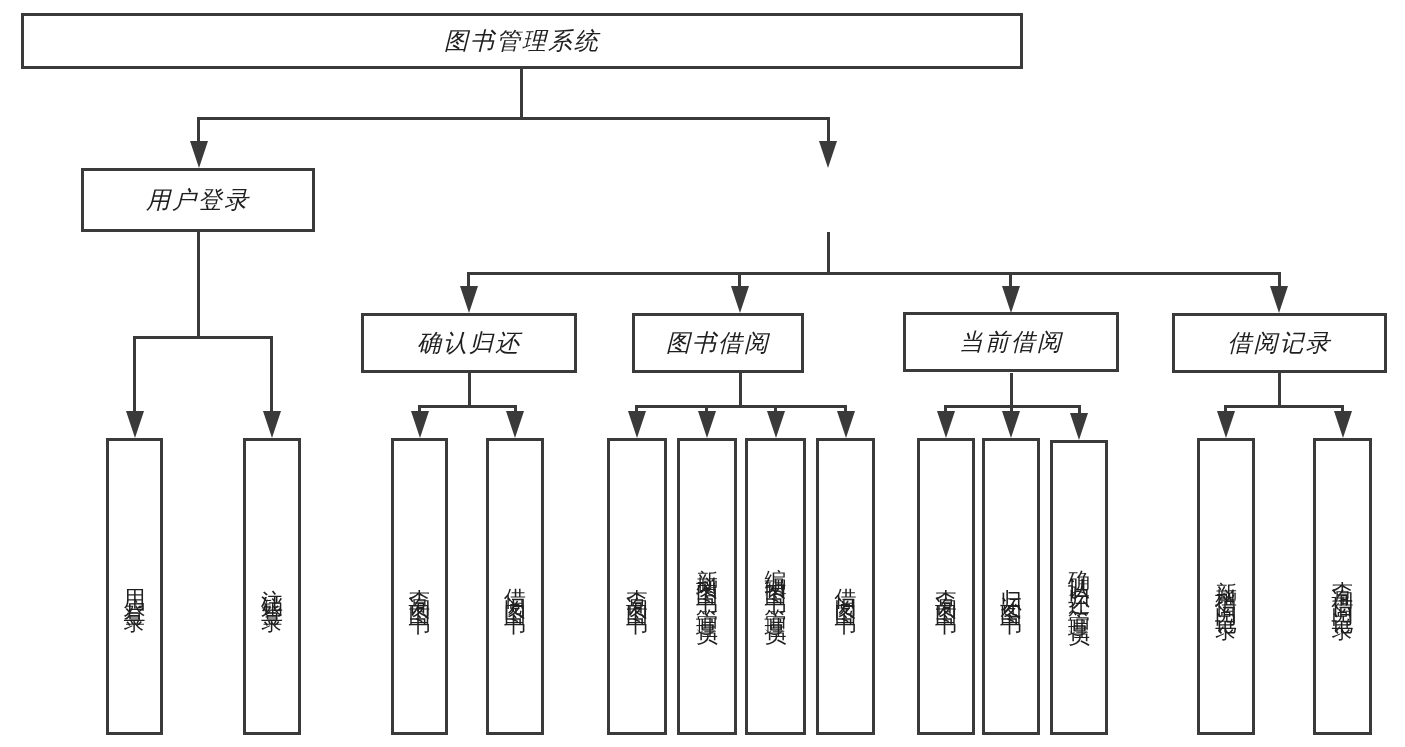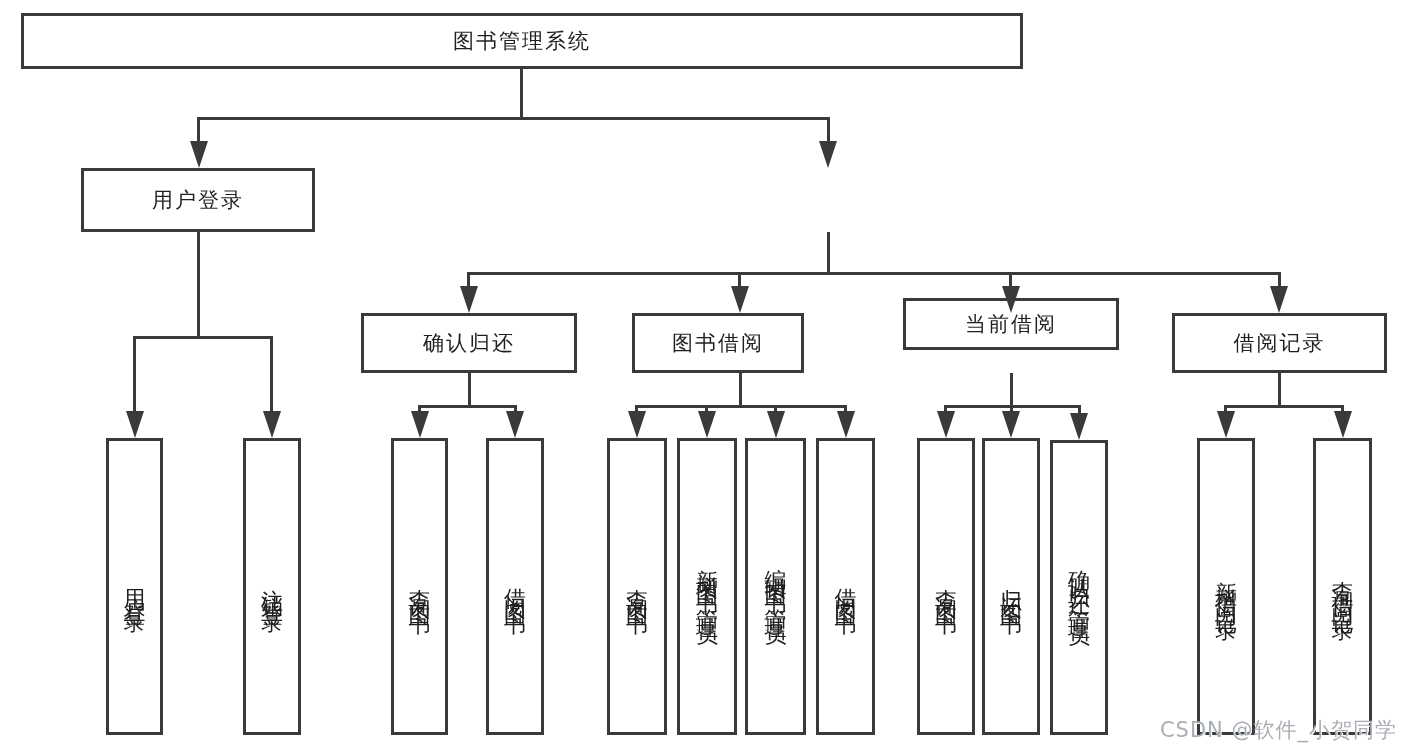--- a/index.html
+++ b/index.html
@@ -21,23 +21,24 @@
   .box{
     position:absolute;
     background:#fff;
     border:3px solid var(--line);
     display:flex;
     align-items:center;
     justify-content:center;
     text-align:center;
   }
   .box.h span{
-    font-size:21px;
+    font-size:24px;
     letter-spacing:2px;
     white-space:nowrap;
+    font-style:italic;
   }
   .box.v{
     justify-content:center;
   }
   .box.v span{
     writing-mode:vertical-rl;
     font-size:22px;
     letter-spacing:8px;
     line-height:1;
   }
@@ -71,21 +72,21 @@
   <div class="box h" style="left:81px;top:168px;width:234px;height:64px">
     <span>用户登录</span>
   </div>
 
   <div class="box h" style="left:361px;top:313px;width:216px;height:60px">
     <span>确认归还</span>
   </div>
   <div class="box h" style="left:632px;top:313px;width:172px;height:60px">
     <span>图书借阅</span>
   </div>
-  <div class="box h" style="left:903px;top:298px;width:216px;height:52px">
+  <div class="box h" style="left:903px;top:312px;width:216px;height:60px">
     <span>当前借阅</span>
   </div>
   <div class="box h" style="left:1172px;top:313px;width:215px;height:60px">
     <span>借阅记录</span>
   </div>
 
   <div class="box v" style="left:106px;top:438px;width:57px;height:297px">
     <span>用户登录</span>
   </div>
   <div class="box v" style="left:243px;top:438px;width:58px;height:297px">
@@ -181,15 +182,14 @@
   <div class="v-line" style="left:1078px;top:406px;height:9px"></div>
   <div class="arrow" style="left:1070px;top:413px"></div>
 
   <div class="v-line" style="left:1278px;top:373px;height:34px"></div>
   <div class="h-line" style="left:1224px;top:405px;width:120px"></div>
   <div class="v-line" style="left:1224px;top:406px;height:9px"></div>
   <div class="arrow" style="left:1217px;top:411px"></div>
   <div class="v-line" style="left:1341px;top:406px;height:9px"></div>
   <div class="arrow" style="left:1334px;top:411px"></div>
 
-  <div class="watermark">CSDN @软件_小贺同学</div>
 
 </div>
 
 </body></html>

